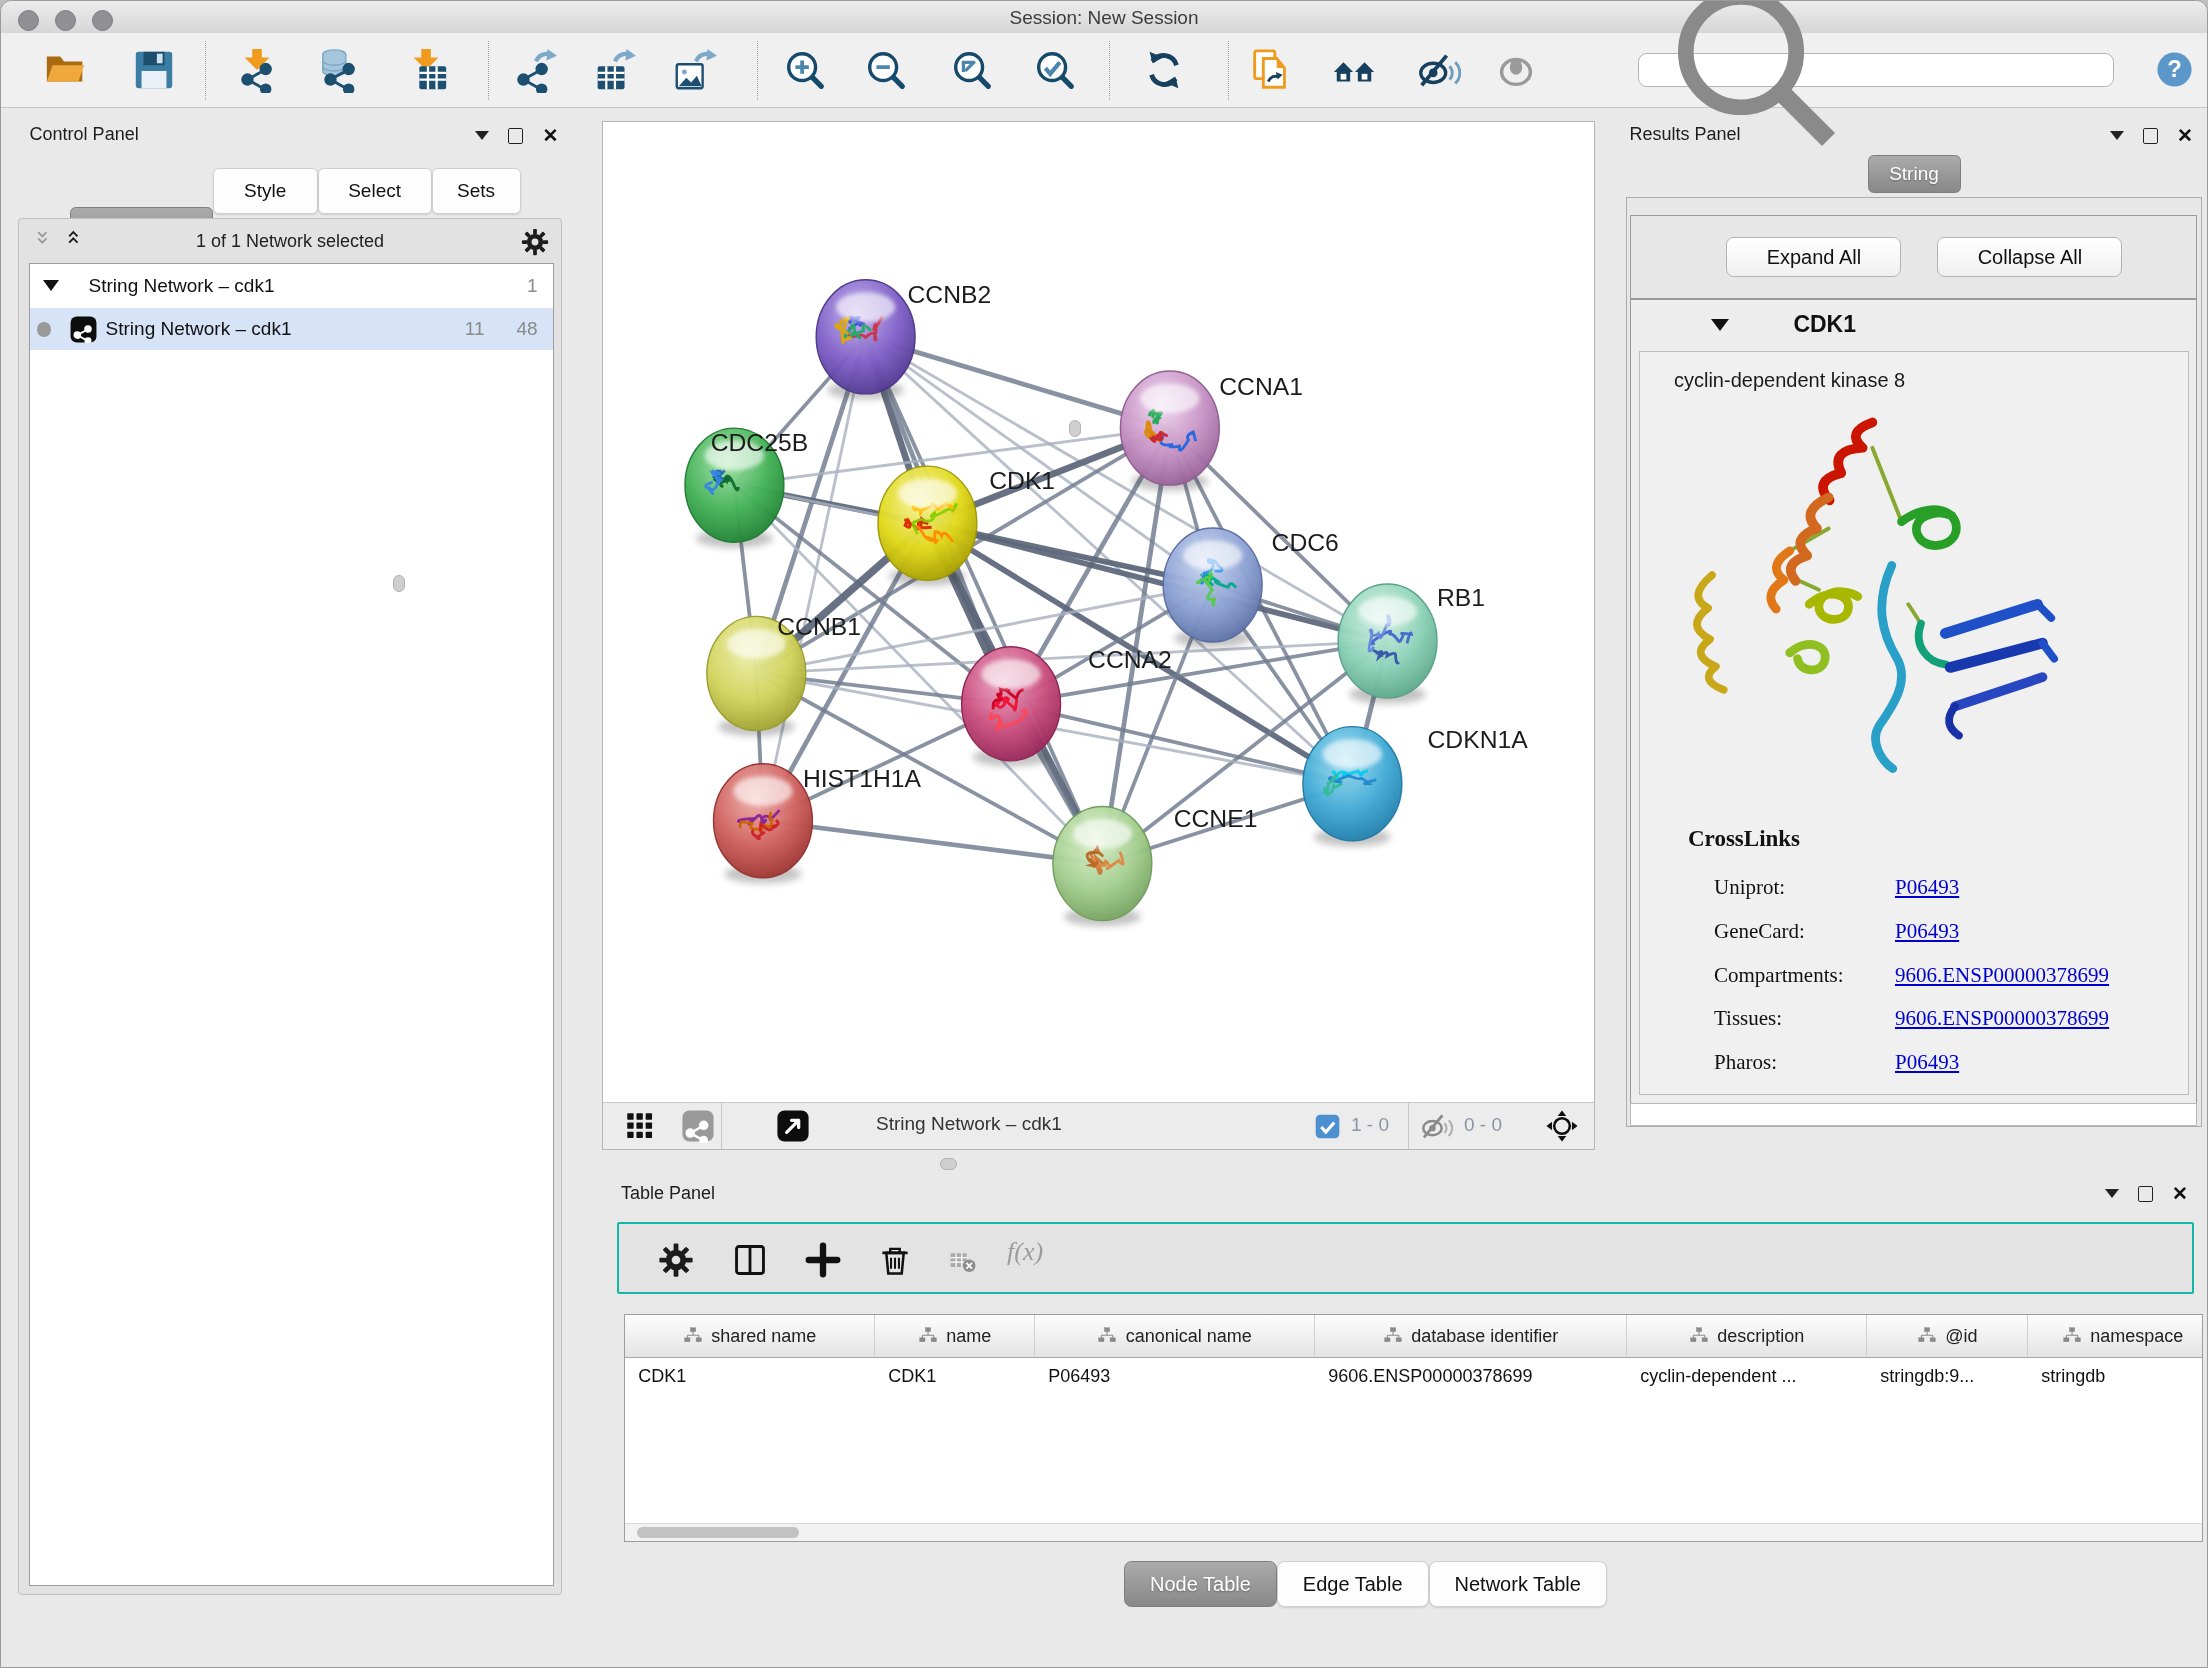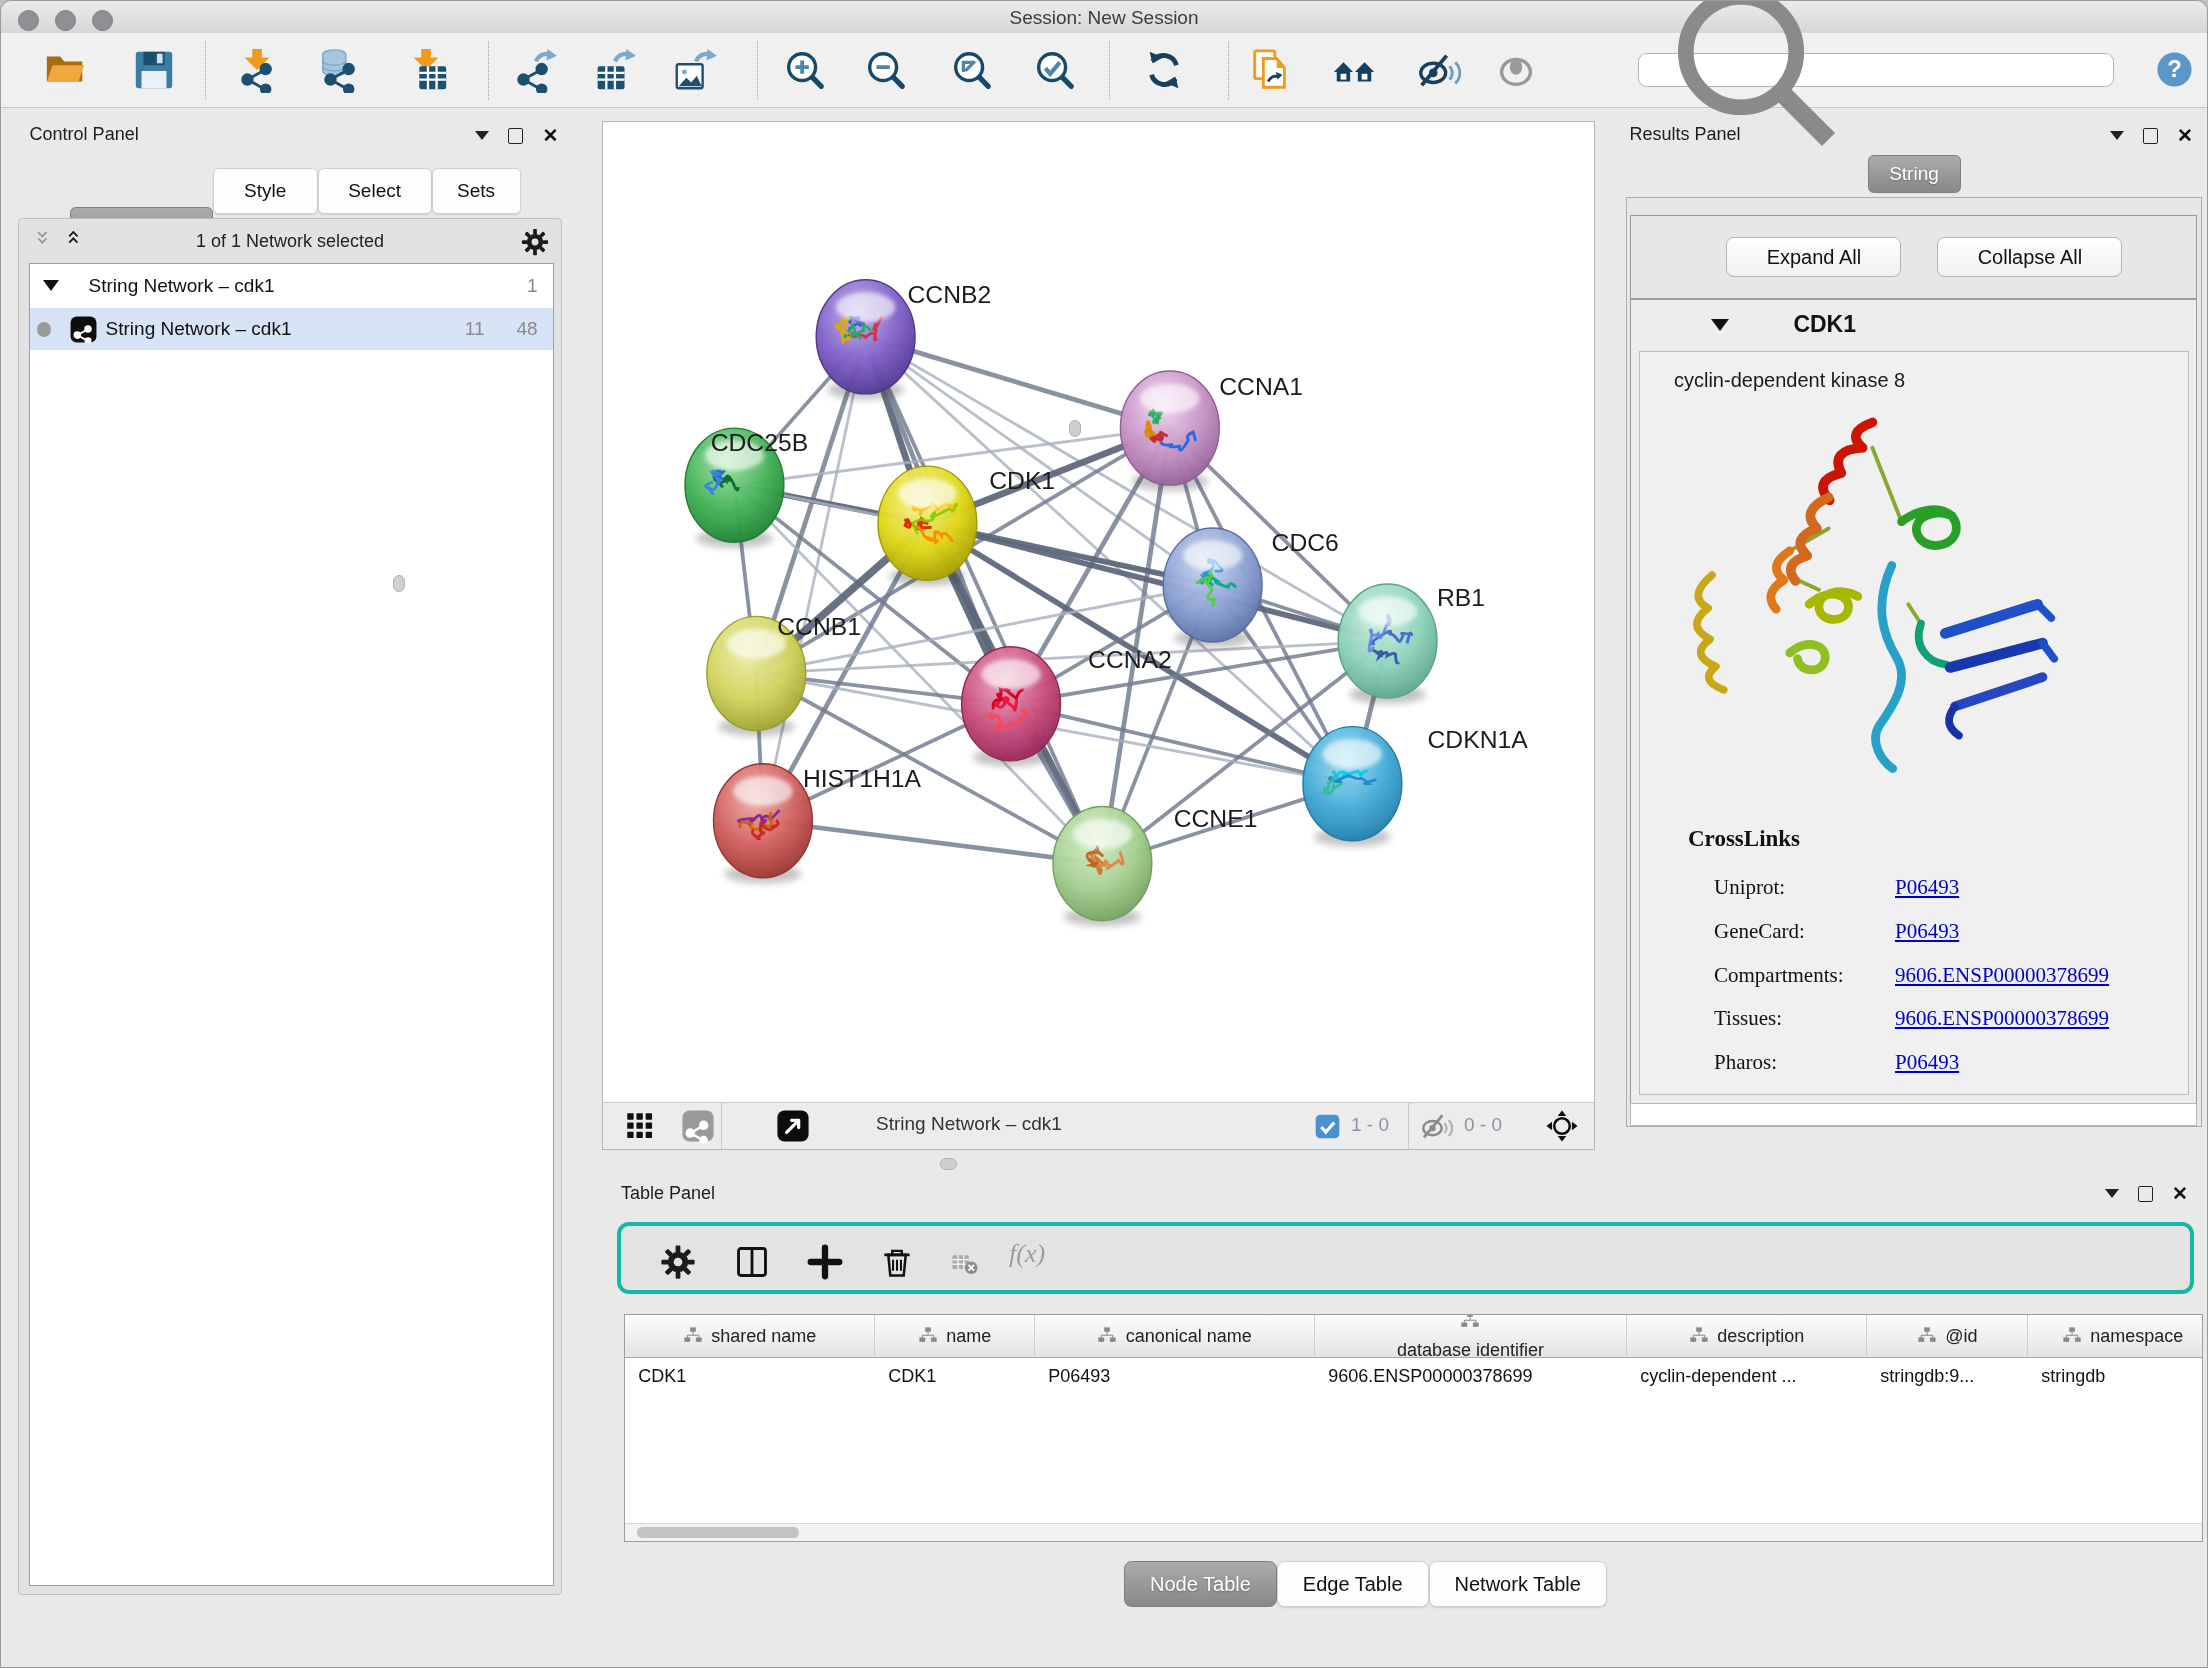--- a/index.html
+++ b/index.html
@@ -66,21 +66,21 @@
   .rp-node-name{position:absolute;left:162px;top:11.4px;font-size:23px;font-weight:bold;color:#111;}
   .rp-inner{position:absolute;left:7.6px;top:51px;width:550px;bottom:7.6px;background:#f0f0f0;border:1px solid #bbb;box-sizing:border-box;}
   .rp-desc{position:absolute;left:34px;top:17px;font-size:20px;color:#1a1a1a;}
   .rp-protein{position:absolute;left:28.5px;top:53px;width:399px;height:418px;}
   .crosslinks-title{position:absolute;left:48px;top:474px;font-family:"Liberation Serif",serif;font-weight:bold;font-size:23px;color:#111;}
   .cl-row{position:absolute;left:74px;font-family:"Liberation Serif",serif;font-size:21px;color:#111;}
   .cl-row a{position:absolute;left:181px;color:#0000cc;text-decoration:underline;white-space:nowrap;cursor:pointer;}
   .rp-strip{position:absolute;left:3.8px;top:905px;width:567px;height:23px;background:#fff;border:1px solid #b8b8b8;box-sizing:border-box;}
   
   .table-panel{position:absolute;left:601px;top:1172px;width:1607px;height:436px;}
-  .tp-toolbar{position:absolute;left:15px;top:49px;width:1577px;height:72px;background:#e3e3e3;border:4px solid #14b8a6;border-radius:12px;box-sizing:border-box;}
+  .tp-toolbar{position:absolute;left:15px;top:49px;width:1577px;height:72px;background:#e3e3e3;border:2px solid #14b8a6;border-radius:2px;box-sizing:border-box;}
   .tp-ic{position:absolute;top:17px;width:38px;height:38px;cursor:pointer;}
   .fx{font-family:"Liberation Serif",serif;font-style:italic;font-size:26px;color:#9c9c9c;}
   .table-wrap{position:absolute;left:22px;top:141px;width:1579px;height:228px;background:#fff;border:1px solid #9e9e9e;box-sizing:border-box;overflow:hidden;}
   .thead{display:flex;height:42px;background:linear-gradient(#fdfdfd,#e4e4e4);border-bottom:1.9px solid #a8a8a8;}
   .th{display:flex;align-items:center;justify-content:center;gap:7.6px;font-size:18px;color:#222;
     border-right:1px solid #cfcfcf;box-sizing:border-box;flex:none;overflow:hidden;white-space:nowrap;cursor:pointer;}
   .trow{display:flex;height:36px;}
   .td{display:flex;align-items:center;padding-left:13.3px;font-size:18px;color:#111;flex:none;box-sizing:border-box;overflow:hidden;white-space:nowrap;}
   .hscroll{position:absolute;left:0;bottom:0;width:100%;height:17px;background:#f2f2f2;border-top:1px solid #d8d8d8;}
   .hthumb{position:absolute;left:12.4px;top:2.9px;width:162px;height:11.4px;background:#c2c2c2;border-radius:5.7px;cursor:pointer;}
@@ -821,21 +821,21 @@
                 <g fill="#8a8a8a" stroke="#8a8a8a">
                   <rect x="17" y="4" width="12" height="9"></rect>
                   <path d="M23 13 v8 M10 21 h26 M10 21 v6 M36 21 v6" fill="none" stroke-width="2.4"></path>
                   <rect x="4" y="27" width="12" height="9"></rect>
                   <rect x="30" y="27" width="12" height="9"></rect>
                 </g>
               </svg>
             </span>
             <span>canonical name</span>
           </div>
-          <div class="th" style="width: 312px; flex-direction: column;">
+          <div class="th" style="width: 312px;">
             <span style="width:21px;height:21px;display:flex">
               <svg viewBox="0 0 48 48" style="width:100%;height:100%">
                 <g fill="#8a8a8a" stroke="#8a8a8a">
                   <rect x="17" y="4" width="12" height="9"></rect>
                   <path d="M23 13 v8 M10 21 h26 M10 21 v6 M36 21 v6" fill="none" stroke-width="2.4"></path>
                   <rect x="4" y="27" width="12" height="9"></rect>
                   <rect x="30" y="27" width="12" height="9"></rect>
                 </g>
               </svg>
             </span>

